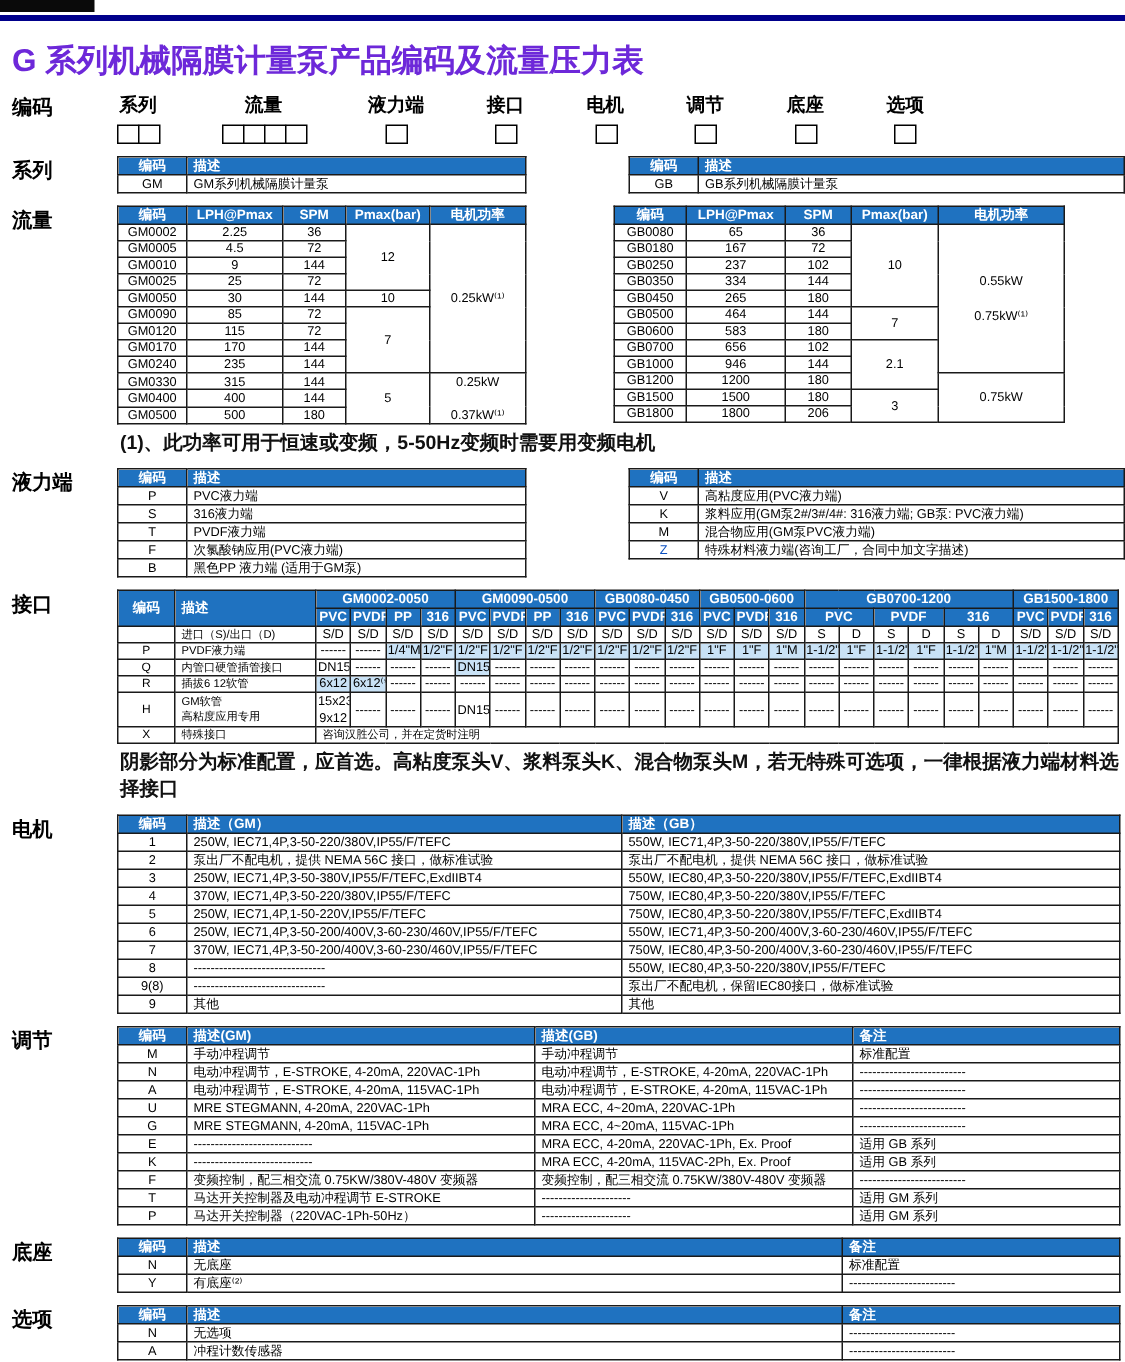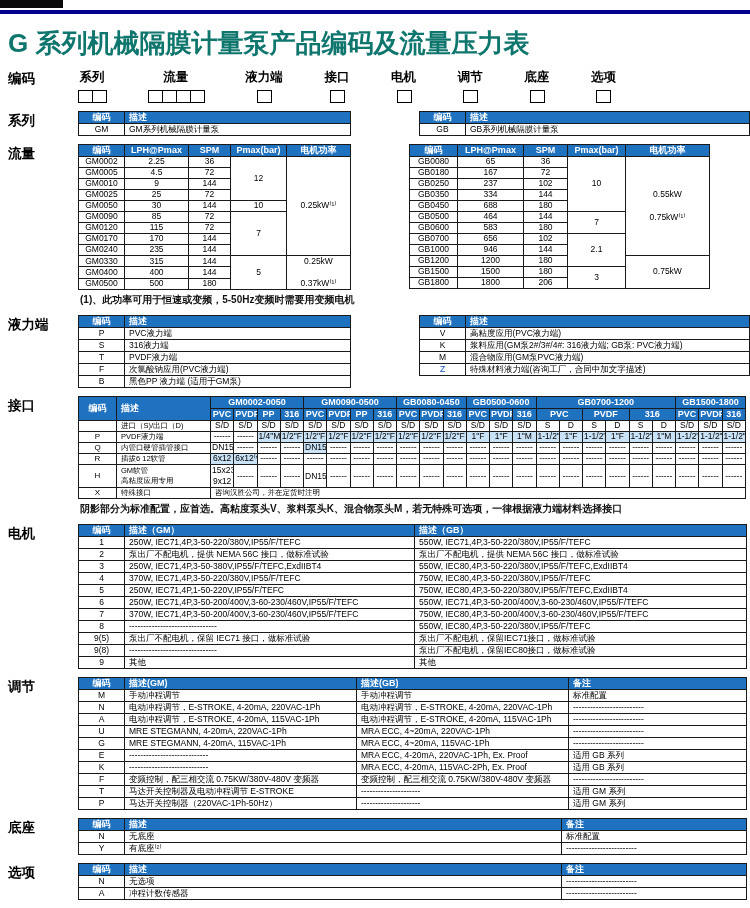--- a/index.html
+++ b/index.html
@@ -2,21 +2,21 @@
 <html><head>
 <meta charset="utf-8">
 <style>
   *{box-sizing:border-box;margin:0;padding:0}
   html,body{background:#fff}
   body{width:750px;height:908px;position:relative;overflow:hidden;
        font-family:"Liberation Sans","DejaVu Sans",sans-serif;color:#000}
   .chip{position:absolute;left:0;top:0;width:63px;height:8px;background:#0a0a0a}
   .rule{position:absolute;left:0;top:10px;width:750px;height:4px;background:#00008B}
   .content{padding:20px 4px 0 8px}
-  .title{color:#0f766e;font-size:26px;font-weight:bold;margin:6px 0 3px 0}
+  .title{color:#6d28d9;font-size:21px;font-weight:bold;margin:6px 0 3px 0}
   .sec{display:flex;margin-top:8px;align-items:flex-start}
   .sec-label{width:70px;flex:none;font-weight:bold;font-size:13.5px;padding-top:1px}
   .sec-body{flex:1}
   .two{display:flex;align-items:flex-start}
   .gap68{margin-left:68px}
   .gap58{margin-left:58px}
   
   .coder-fields{display:flex;justify-content:space-between;width:538px}
   .coder-field{display:flex;flex-direction:column;align-items:center}
   .coder-label{font-weight:bold;font-size:12.5px;margin-bottom:4px}
@@ -30,21 +30,21 @@
   .tbl td.sh{background:#C9E2F6}
   .tbl td.pre{white-space:pre-line;line-height:1.3}
   .tbl td.blue{color:#0b50c0}
   .flow td{height:11px}
   
   .iface{font-size:6.3px;width:668px}
   .iface th{font-size:7px;padding:0 1px}
   .iface td{padding:0 1px;height:11px}
   .iface td.l{font-size:7.5px}
   .iface tbody tr td:first-child{font-size:8px}
-  .note{font-weight:bold;font-size:10px;margin:3px 0 0 2px;color:#111}
+  .note{font-weight:bold;font-size:13px;margin:3px 0 0 2px;color:#111}
 </style>
 </head>
 <body>
 
 <div class="chip"></div>
 <div class="rule"></div>
 
 <div class="content">
   <h1 class="title">G 系列机械隔膜计量泵产品编码及流量压力表</h1>
 
@@ -286,21 +286,21 @@
                   <td>237</td>
                   <td>102</td>
                 </tr>
                 <tr>
                   <td>GB0350</td>
                   <td>334</td>
                   <td>144</td>
                 </tr>
                 <tr>
                   <td>GB0450</td>
-                  <td>688</td>
+                  <td>265</td>
                   <td>180</td>
                 </tr>
                 <tr>
                   <td>GB0500</td>
                   <td>464</td>
                   <td>144</td>
                   <td rowspan="2">7</td>
                 </tr>
                 <tr>
                   <td>GB0600</td>
@@ -662,25 +662,20 @@
                 <td>7</td>
                 <td class="l">370W, IEC71,4P,3-50-200/400V,3-60-230/460V,IP55/F/TEFC</td>
                 <td class="l">750W, IEC80,4P,3-50-200/400V,3-60-230/460V,IP55/F/TEFC</td>
               </tr>
               <tr>
                 <td>8</td>
                 <td class="l">-------------------------------</td>
                 <td class="l">550W, IEC80,4P,3-50-220/380V,IP55/F/TEFC</td>
               </tr>
               <tr>
-                <td>9(5)</td>
-                <td class="l">泵出厂不配电机，保留 IEC71 接口，做标准试验</td>
-                <td class="l">泵出厂不配电机，保留IEC71接口，做标准试验</td>
-              </tr>
-              <tr>
                 <td>9(8)</td>
                 <td class="l">-------------------------------</td>
                 <td class="l">泵出厂不配电机，保留IEC80接口，做标准试验</td>
               </tr>
               <tr>
                 <td>9</td>
                 <td class="l">其他</td>
                 <td class="l">其他</td>
               </tr>
             </tbody>

